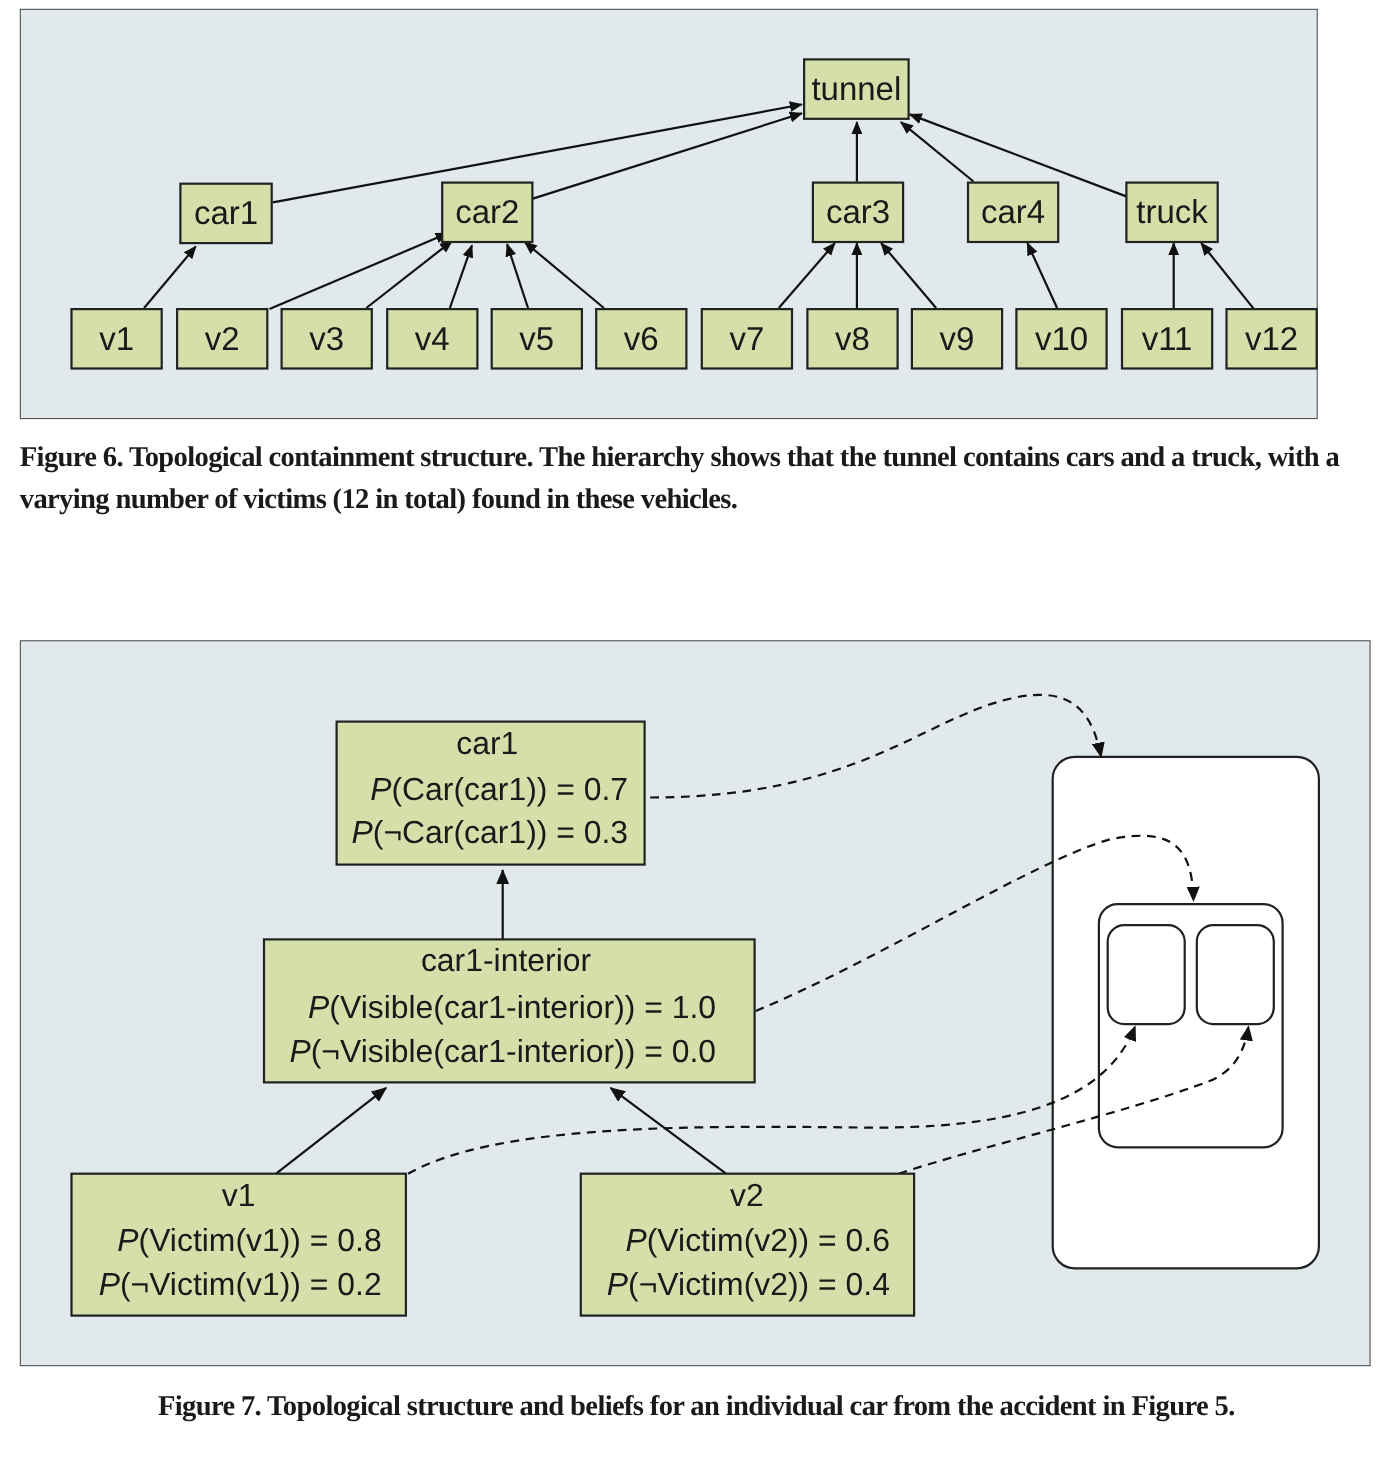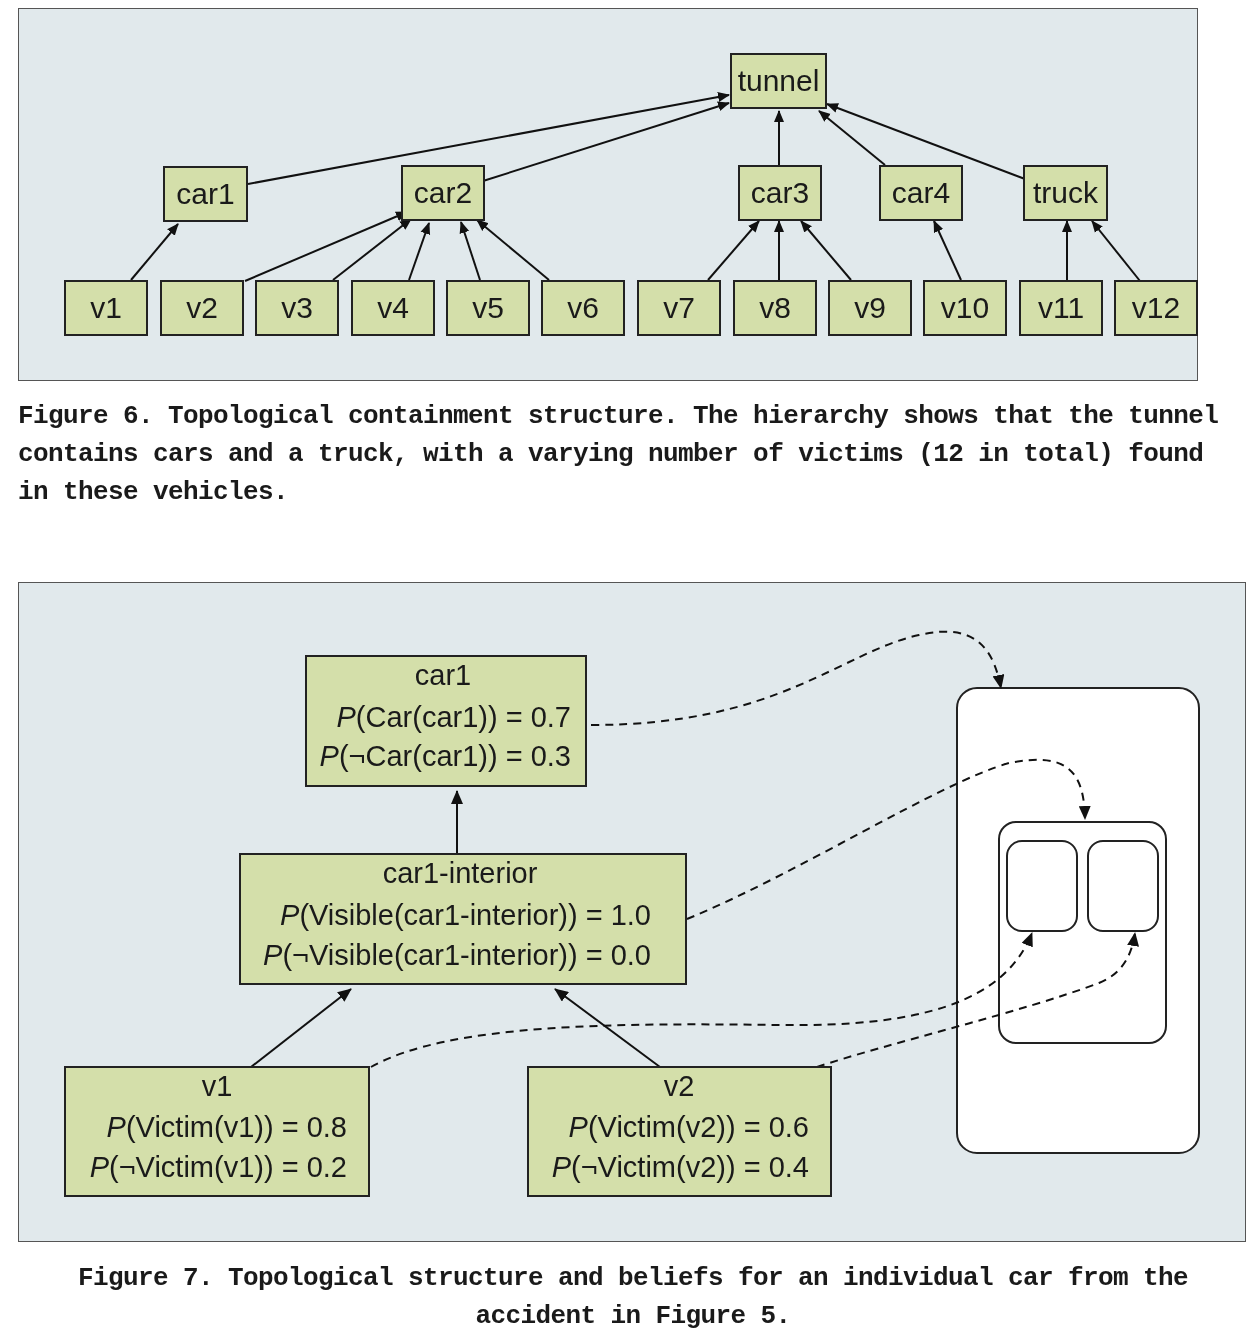--- a/index.html
+++ b/index.html
@@ -8,21 +8,21 @@
   #fig6 { left: 18px; top: 8px; width: 1180px; height: 373px; }
   #fig7 { left: 18px; top: 582px; width: 1228px; height: 660px; }
   svg { position: absolute; left: 0; top: 0; overflow: visible; }
   .node rect { fill: #d4dfaa; stroke: #222; stroke-width: 2; }
   .node text { font-family: "Liberation Sans", sans-serif; fill: #1a1a1a; }
   .lbl6 { font-size: 30px; }
   .t7 { font-size: 29px; }
   .edge { stroke: #111; stroke-width: 2; fill: none; }
   .dash { stroke: #111; stroke-width: 2; fill: none; stroke-dasharray: 8 6; }
   .shape { fill: #ffffff; stroke: #222; stroke-width: 2; }
-  .caption { position: absolute; left: 18px; width: 1230px; font-family: Liberation Mono, monospace; font-weight: bold; font-size: 26px; line-height: 38px; color: #1a1a1a; letter-spacing: -0.6px; }
+  .caption { position: absolute; left: 18px; width: 1230px; font-family: Liberation Serif, serif; font-weight: bold; font-size: 26px; line-height: 38px; color: #1a1a1a; letter-spacing: -0.6px; }
   #cap6 { top: 397px; }
   #cap7 { top: 1259px; text-align: center; }
 </style>
 </head>
 <body>
 
 <div class="panel" id="fig6">
   <svg width="1228" height="373">
     <defs>
       <marker id="arr" viewBox="0 0 12 12" refX="11" refY="6" markerWidth="12" markerHeight="12" markerUnits="userSpaceOnUse" orient="auto">

